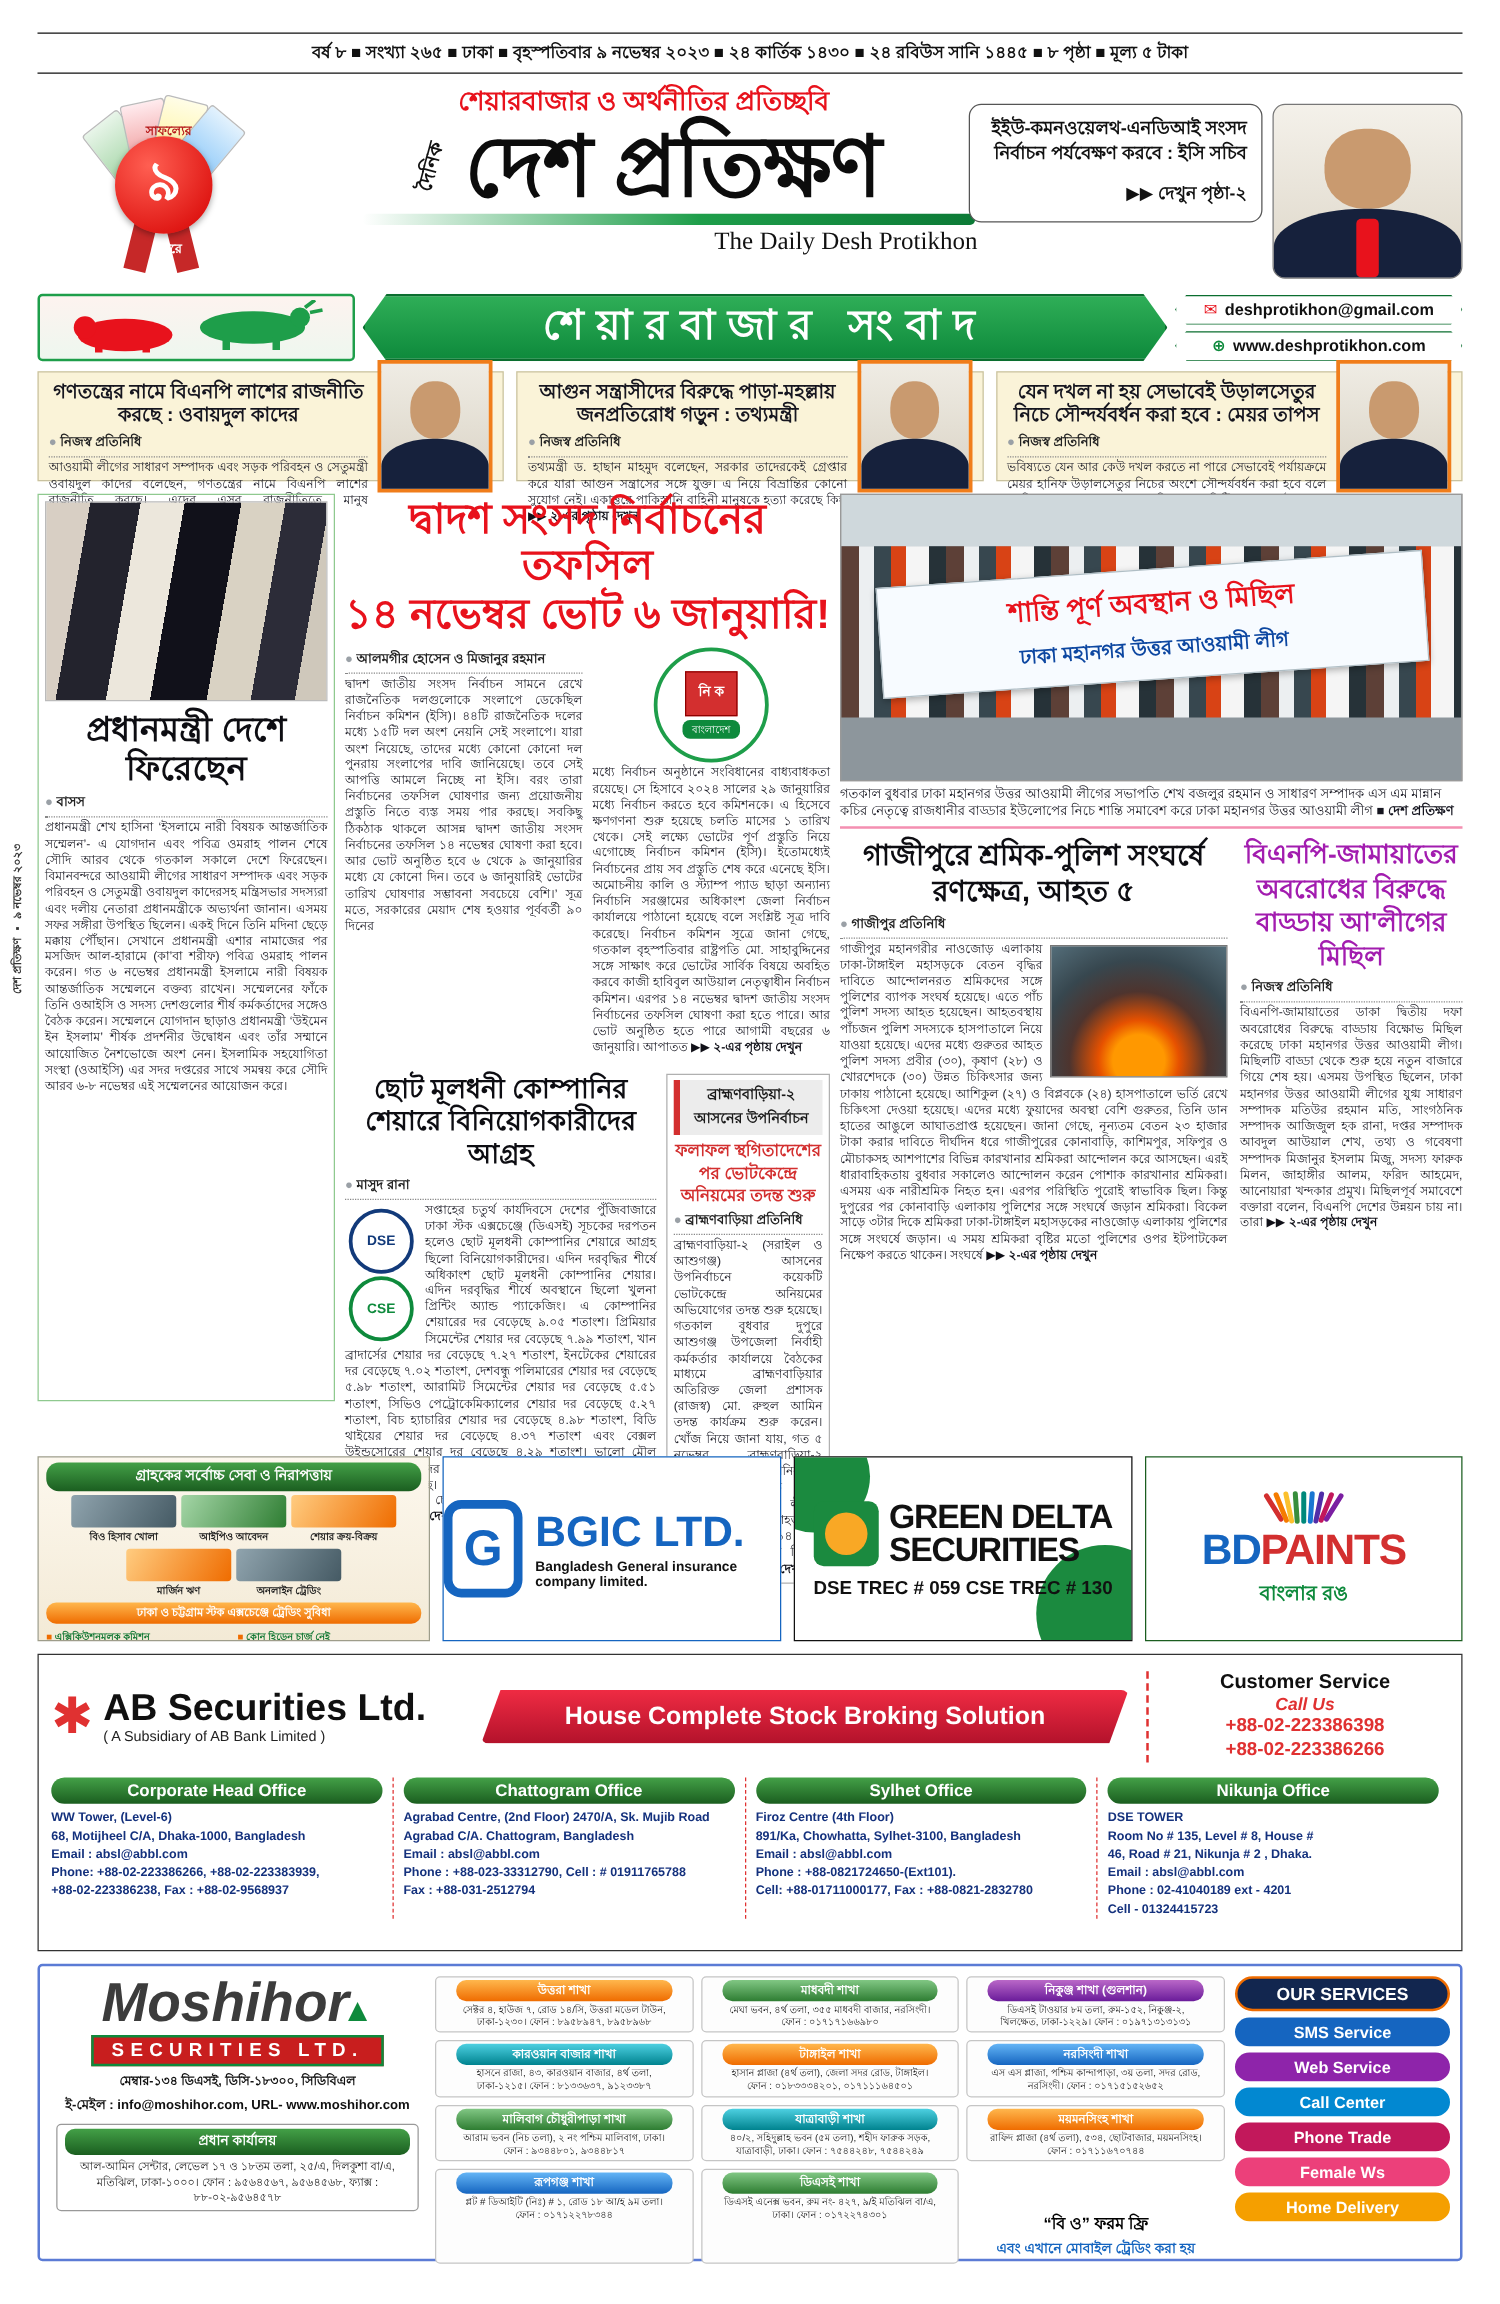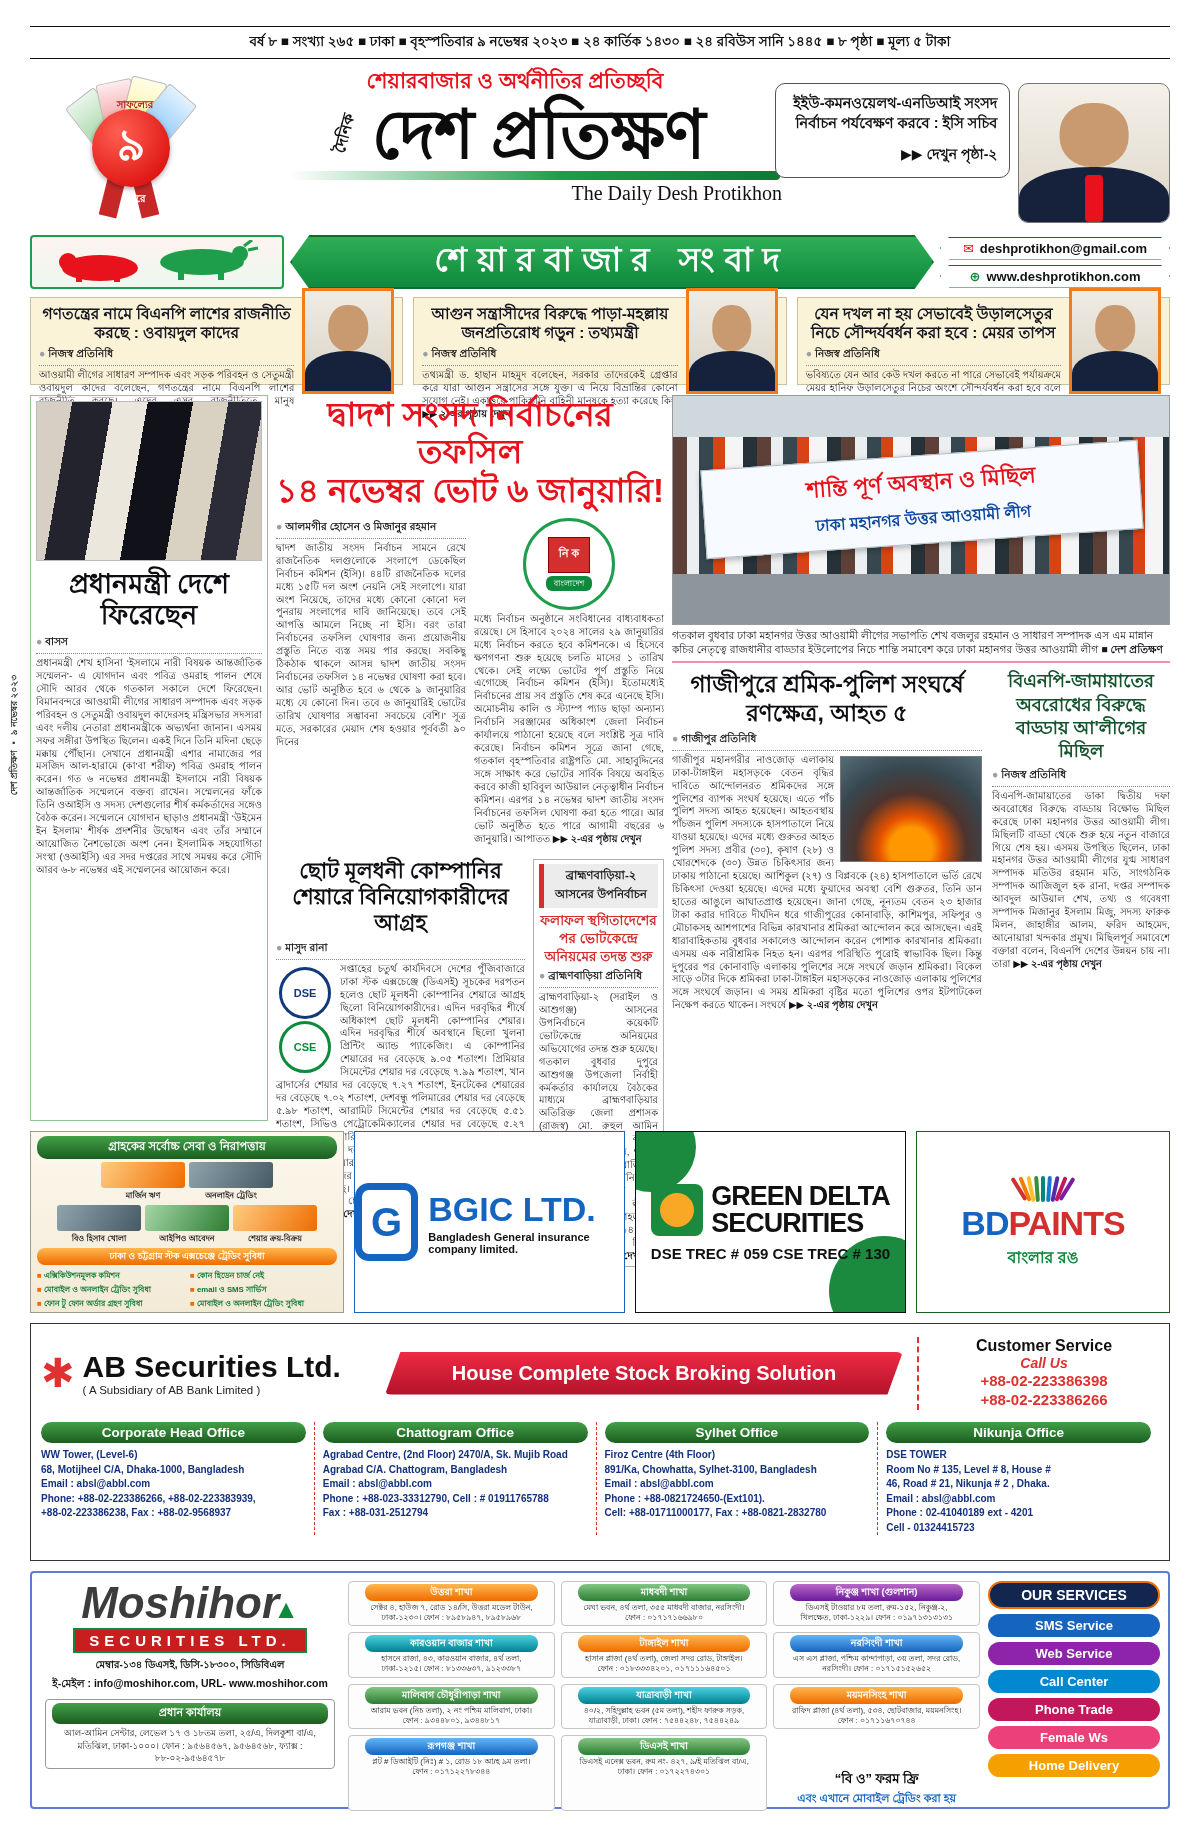--- a/index.html
+++ b/index.html
@@ -84,29 +84,29 @@
      background:repeating-linear-gradient(90deg,#5d4037 0 14px,#eceff1 14px 26px,#37474f 26px 40px,#d84315 40px 52px,#f5f5f5 52px 70px,#263238 70px 84px);}
   .banner{position:absolute;left:6%;top:26%;width:88%;height:38%;background:#f7fbff;border:1px solid #b0bec5;transform:rotate(-4deg);
      display:flex;flex-direction:column;align-items:center;justify-content:center;box-shadow:0 2px 6px rgba(0,0,0,.3);}
   .banner .b1{color:#e8121c;font-weight:900;font-size:22px;}
   .banner .b2{color:#0d47a1;font-weight:900;font-size:16px;margin-top:4px;}
   .caption{font-size:10.5px;line-height:1.3;margin-top:4px;color:#15151f;}
   .pinkrule{height:2px;background:#f48fb1;margin:5px 0;}
   .rcols{display:flex;gap:10px;margin-top:2px;flex:1;}
   .gz{flex:1.05;} .bn{width:178px;}
   .gzhead{font-size:23px;font-weight:900;text-align:center;line-height:1.25;color:#0d0d12;}
-  .bnhead{font-size:18px;font-weight:900;text-align:center;line-height:1.3;color:#14532d;}
+  .bnhead{font-size:21px;font-weight:900;text-align:center;line-height:1.3;color:#a21caf;}
   .firephoto{float:right;width:140px;height:104px;margin:2px 0 4px 6px;border:1px solid #777;
      background:radial-gradient(circle at 50% 88%,#ff9800 0 18%,#e65100 28%,#4e342e 48%,#37474f 70%,#546e7a 100%);}
   .bbox{border:1px solid #b0b0b0;margin-top:8px;padding:4px 5px;background:#fff;}
   .bblabel{background:#ececec;border-left:5px solid #d32f2f;font-weight:900;font-size:11.5px;text-align:center;padding:3px 2px;color:#1a1a1a;}
   .bbhead{color:#d32f2f;font-weight:900;font-size:13.5px;text-align:center;line-height:1.3;margin-top:4px;}
   
   .adsrow{display:flex;gap:10px;margin:10px 30px 0 30px;height:182px;}
-  .ad{border:1.5px solid #2e7d32;background:#fff;position:relative;overflow:hidden;}
+  .ad{border:1.5px solid #2e7d32;background:#fff;position:relative;overflow:hidden;margin-top:34px;}
   .ad1{width:300px;background:linear-gradient(#fdf8ee,#f3ead6);border-color:#9e9d8a;padding:4px 6px;font-size:8.5px;}
   .ad1 .hdr{background:linear-gradient(#43a047,#1b5e20);color:#fff;font-weight:bold;font-size:11.5px;text-align:center;border-radius:10px;padding:2px 0;}
   .thumbs{display:flex;gap:4px;justify-content:center;margin-top:3px;}
   .th{width:84px;text-align:center;}
   .th .im{height:26px;background:linear-gradient(120deg,#90a4ae,#455a64);border-radius:3px;}
   .th .im.g{background:linear-gradient(120deg,#a5d6a7,#2e7d32);} .th .im.o{background:linear-gradient(120deg,#ffcc80,#ef6c00);}
   .th .lb{font-size:8px;font-weight:bold;margin-top:1px;}
   .oband{background:linear-gradient(#ffb74d,#ef6c00);color:#fff;text-align:center;font-weight:bold;font-size:9px;border-radius:8px;margin-top:3px;padding:1px 0;}
   .bl-cols{display:flex;gap:6px;margin-top:3px;}
   .bl-col{flex:1;}
@@ -359,40 +359,40 @@
         </div>
       </div>
     </div>
   </div>
 
   <div class="adsrow">
     <div class="ad ad1">
       <div class="hdr">গ্রাহকের সর্বোচ্চ সেবা ও নিরাপত্তায়</div>
       <div class="thumbs">
         <div class="th">
+            <div class="im"></div>
+            <div class="lb">বিও হিসাব খোলা</div>
+          </div>
+        <div class="th">
+            <div class="im g"></div>
+            <div class="lb">আইপিও আবেদন</div>
+          </div>
+        <div class="th">
+            <div class="im o"></div>
+            <div class="lb">শেয়ার ক্রয়-বিক্রয়</div>
+          </div>
+      </div>
+      <div class="thumbs">
+        <div class="th">
             <div class="im o"></div>
             <div class="lb">মার্জিন ঋণ</div>
           </div>
         <div class="th">
             <div class="im"></div>
             <div class="lb">অনলাইন ট্রেডিং</div>
-          </div>
-      </div>
-      <div class="thumbs">
-        <div class="th">
-            <div class="im"></div>
-            <div class="lb">বিও হিসাব খোলা</div>
-          </div>
-        <div class="th">
-            <div class="im g"></div>
-            <div class="lb">আইপিও আবেদন</div>
-          </div>
-        <div class="th">
-            <div class="im o"></div>
-            <div class="lb">শেয়ার ক্রয়-বিক্রয়</div>
           </div>
       </div>
       <div class="oband">ঢাকা ও চট্টগ্রাম স্টক এক্সচেঞ্জে ট্রেডিং সুবিধা</div>
       <div class="bl-cols">
         <div class="bl-col">
           <div class="bl">এক্সিকিউশনমূলক কমিশন</div>
           <div class="bl">মোবাইল ও অনলাইন ট্রেডিং সুবিধা</div>
           <div class="bl">ফোন টু ফোন অর্ডার গ্রহণ সুবিধা</div>
           <div class="bl">ডিলিংয়ের মাধ্যমে শেয়ার ট্রেডিং</div>
         </div>

